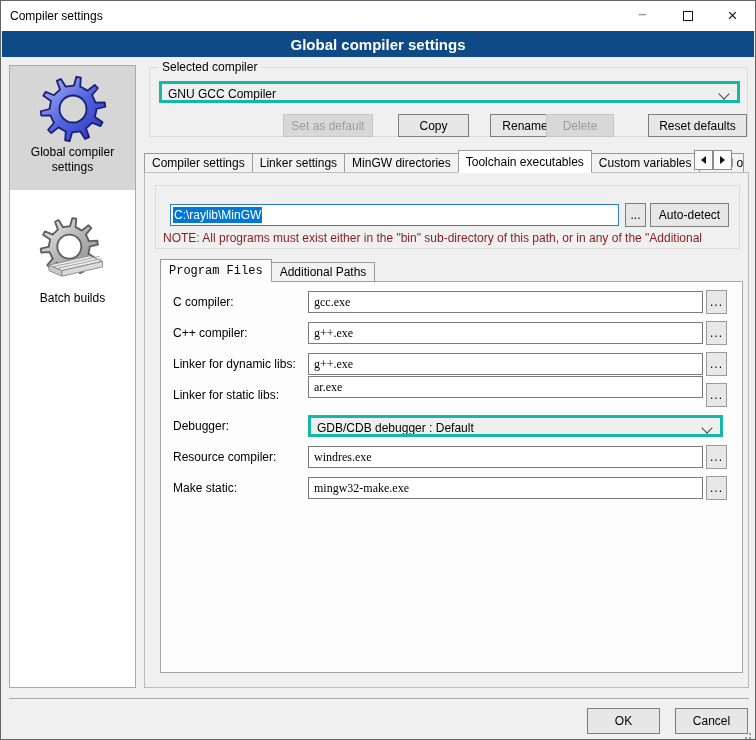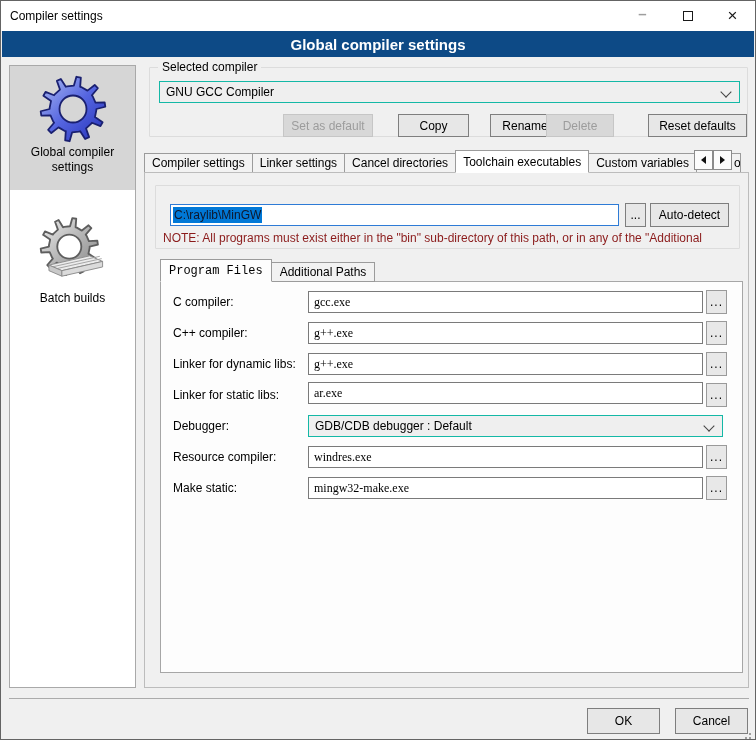--- a/index.html
+++ b/index.html
@@ -28,21 +28,21 @@
   .item-profiler { padding-top:2px; }
   .item-batch { margin-top:27px; }
 
   
   .groupbox { position:absolute; border:1px solid #DCDCDC; border-radius:1px; }
   .legend { position:absolute; top:-8px; left:8px; background:#F0F0F0; padding:0 4px; font-size:12px; white-space:nowrap; }
 
   #group-selected { left:148px; top:66px; width:599px; height:70px; }
 
   
-  .combo { background:#EFEFEF; border:1px solid #14b8a6; position:absolute; line-height:20px; padding-left:6px; overflow:hidden; white-space:nowrap; }
+  .combo { background:#EFEFEF; border:3px solid #14b8a6; position:absolute; line-height:20px; padding-left:6px; overflow:hidden; white-space:nowrap; }
   .chev { position:absolute; right:9px; top:6px; width:8px; height:8px; border-right:1px solid #444; border-bottom:1px solid #444; transform:rotate(45deg); }
   #combo-compiler { left:9px; top:13px; width:581px; height:22px; }
   #combo-debugger { left:147px; width:415px; height:22px; }
 
   
   .btn { position:absolute; height:23px; background:#E7E7E7; border:1px solid #7E7E7E; text-align:center; font-size:12px; display:flex; align-items:center; justify-content:center; cursor:default; }
   .btn.disabled { background:#D8D8D8; border-color:#C6C6C6; color:#9C9C9C; }
   #btn-setdefault { left:133px; top:46px; width:90px; }
   #btn-copy       { left:248px; top:46px; width:71px; }
   #btn-rename     { left:340px; top:46px; width:70px; }
@@ -58,21 +58,21 @@
   .tab-arrows { position:absolute; right:17px; top:0; display:flex; z-index:4; }
   .arrow-btn { width:19px; height:20px; background:#FCFCFC; border:1px solid #8C8C8C; display:flex; align-items:center; justify-content:center; }
   .tri-left  { width:0; height:0; border-top:4px solid transparent; border-bottom:4px solid transparent; border-right:5px solid #111; }
   .tri-right { width:0; height:0; border-top:4px solid transparent; border-bottom:4px solid transparent; border-left:5px solid #111; }
 
   
   .tabpage { position:absolute; left:143px; top:171px; width:605px; height:516px; border:1px solid #BCBCBC; background:#F0F0F0; z-index:2; }
 
   #group-install { left:10px; top:12px; width:585px; height:64px; border-color:#DCDCDC; }
   .textbox-focused { position:absolute; left:14px; top:18px; width:449px; height:22px; background:#FFFFFF; border:1px solid #2E7BD6; line-height:20px; padding-left:2px; overflow:hidden; white-space:nowrap; }
-  .sel-text { background:#0078D7; color:#0f172a; padding:1px 1px; }
+  .sel-text { background:#0078D7; color:#ffffff; padding:1px 1px; }
   #btn-browse-main { left:469px; top:17px; width:21px; height:24px; }
   #btn-autodetect  { left:494px; top:17px; width:79px; height:24px; }
   .note { position:absolute; left:7px; top:45px; right:2px; color:#8B1B1B; white-space:nowrap; overflow:hidden; font-size:12px; }
 
   
   .subtabstrip { position:absolute; left:15px; top:86px; height:23px; display:flex; align-items:flex-end; z-index:3; }
   .subtab { height:20px; line-height:19px; padding:0 8px; background:#F2F2F2; border:1px solid #9B9B9B; border-left-width:0; white-space:nowrap; }
   .subtab:first-child { border-left-width:1px;font-family:Liberation Mono, monospace; }
   .subtab.active { height:23px; line-height:22px; background:#FDFDFD; border-left-width:1px; border-bottom:1px solid #FDFDFD; }
   .subpage { position:absolute; left:15px; top:108px; width:583px; height:392px; background:#FDFDFD; border:1px solid #A6A6A6; z-index:2; }
@@ -153,21 +153,21 @@
     <div class="btn disabled" id="btn-setdefault">Set as default</div>
     <div class="btn" id="btn-copy">Copy</div>
     <div class="btn" id="btn-rename">Rename</div>
     <div class="btn disabled" id="btn-delete">Delete</div>
     <div class="btn" id="btn-reset">Reset defaults</div>
   </div>
 
   <div class="tabstrip">
     <div class="tab">Compiler settings</div>
     <div class="tab">Linker settings</div>
-    <div class="tab">Cancel directories</div>
+    <div class="tab">MinGW directories</div>
     <div class="tab active">Toolchain executables</div>
     <div class="tab">Custom variables</div>
     <div class="tab clip">Build options</div>
     <div class="tab-arrows">
       <div class="arrow-btn">
           <span class="tri-left"></span>
         </div>
       <div class="arrow-btn">
           <span class="tri-right"></span>
         </div>
@@ -198,21 +198,21 @@
 
       <span class="frow-label" style="top:44px">C++ compiler:</span>
       <input class="frow-input" style="top: 40px;" value="g++.exe">
       <div class="btn btn-browse" style="top:39px">...</div>
 
       <span class="frow-label" style="top:75px">Linker for dynamic libs:</span>
       <input class="frow-input" style="top: 71px;" value="g++.exe">
       <div class="btn btn-browse" style="top:70px">...</div>
 
       <span class="frow-label" style="top:106px">Linker for static libs:</span>
-      <input class="frow-input" style="top: 100px;" value="ar.exe">
+      <input class="frow-input" style="top: 94px;" value="ar.exe">
       <div class="btn btn-browse" style="top:101px">...</div>
 
       <span class="frow-label" style="top:137px">Debugger:</span>
       <div class="combo" id="combo-debugger" style="top:133px">
         <span>GDB/CDB debugger : Default</span>
         <span class="chev"></span>
       </div>
 
       <span class="frow-label" style="top:168px">Resource compiler:</span>
       <input class="frow-input" style="top: 164px;" value="windres.exe">

